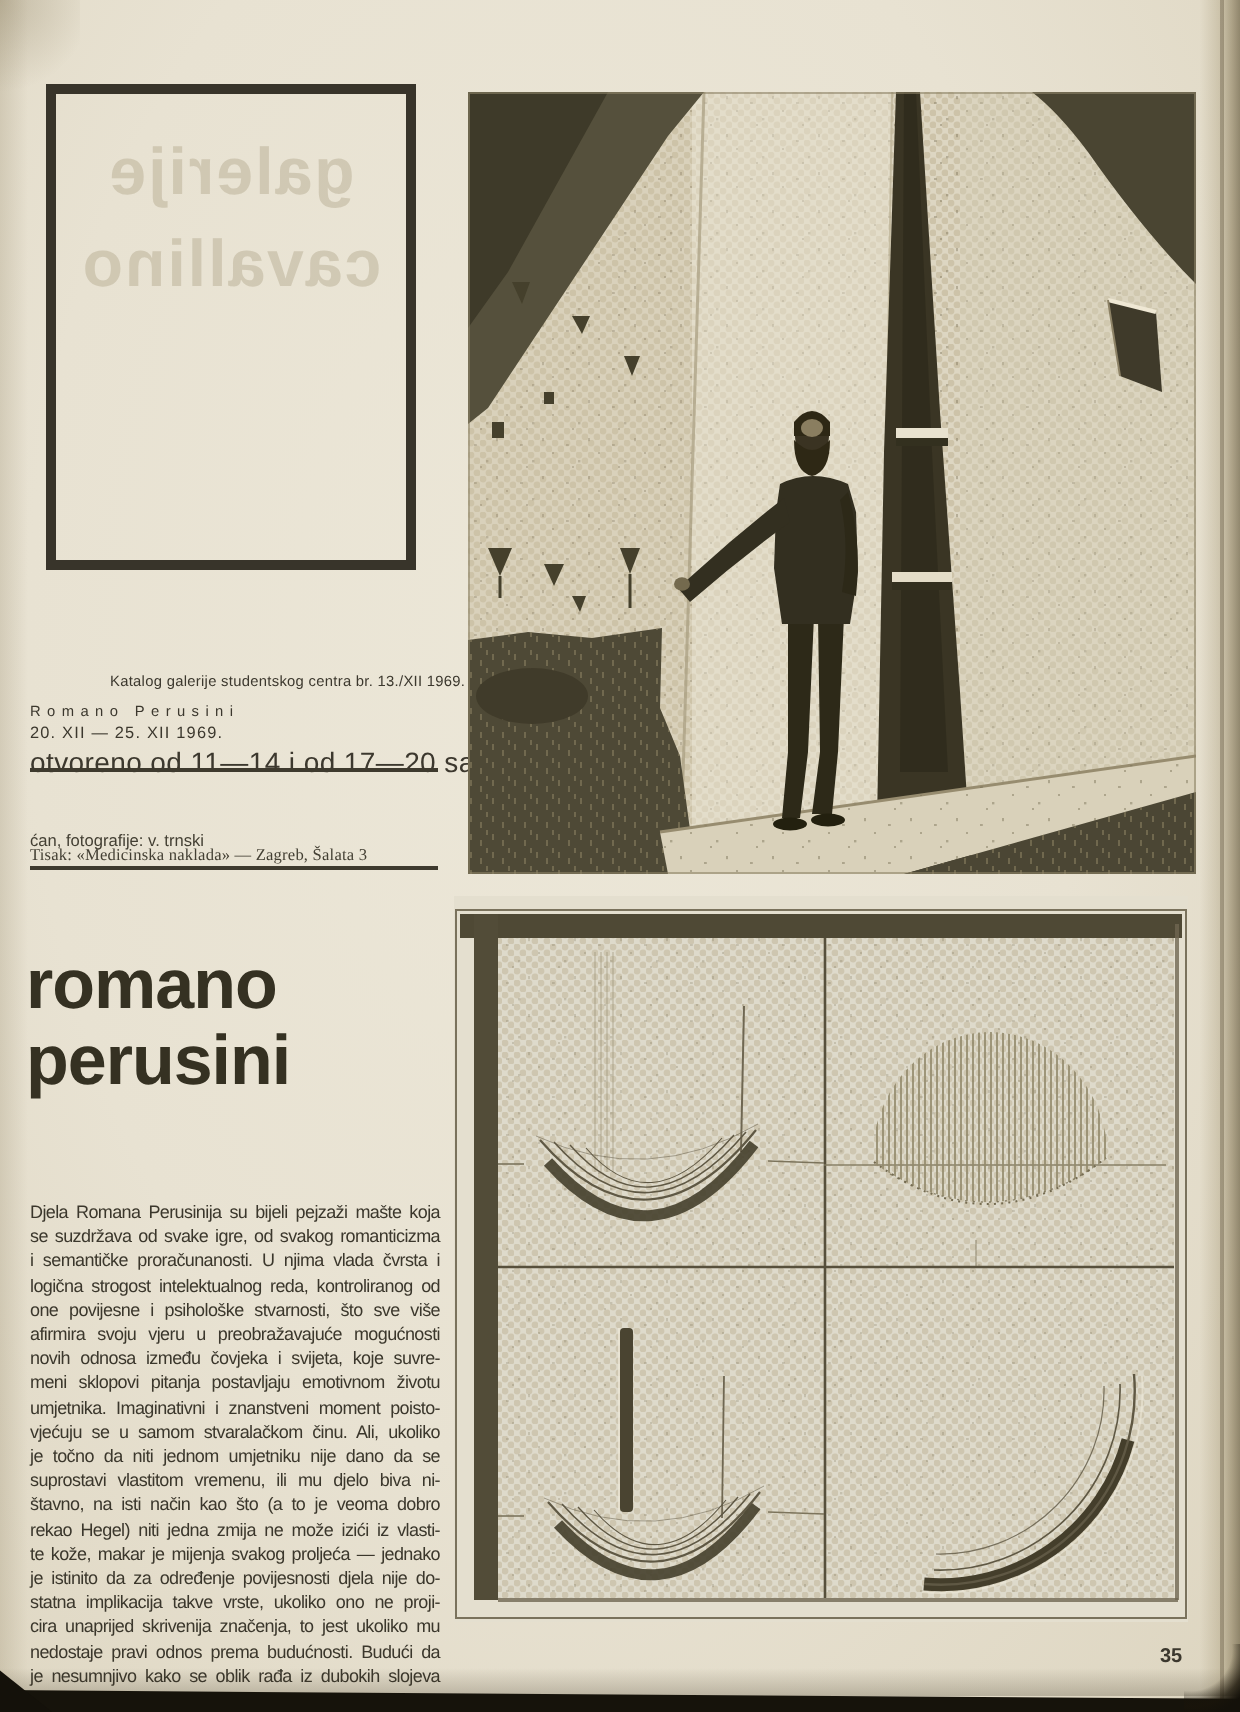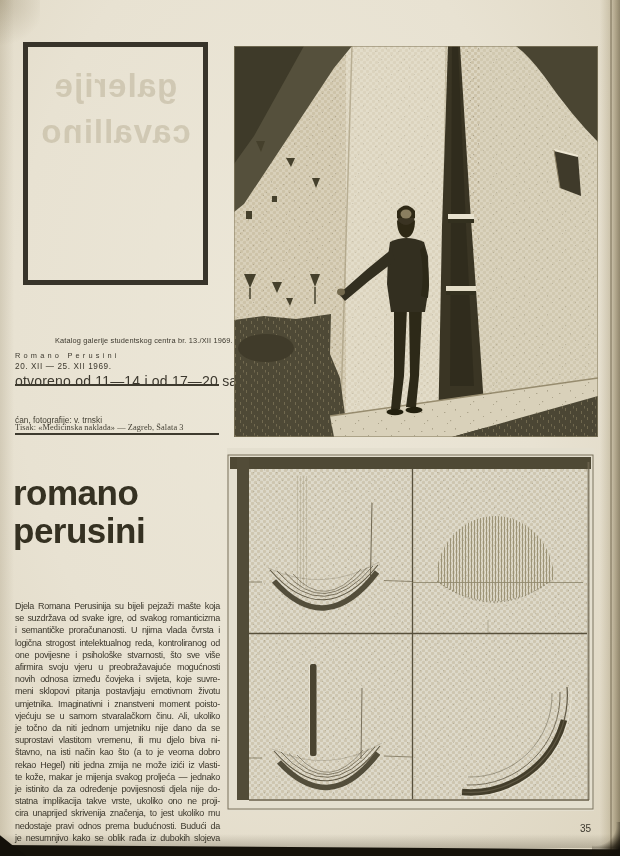--- a/index.html
+++ b/index.html
@@ -31,21 +31,21 @@
             text-align:justify;text-align-last:justify;}
   .colophon-tail{position:absolute;left:15px;top:415px;font-family:Liberation Sans, sans-serif;
                  font-size:8.3px;color:#433f33;}
   .printer-line{position:absolute;left:15px;top:423px;font-family:"Liberation Serif",serif;
                 font-size:8.3px;letter-spacing:0.1px;color:#433f33;white-space:nowrap;}
   .artist-title{position:absolute;left:13px;top:437px;font-size:35px;line-height:38px;
                 font-weight:bold;letter-spacing:-0.5px;color:#353122;white-space:pre-line;margin-top:37px;}
   .essay{position:absolute;left:15px;top:600px;width:205px;font-size:9px;line-height:12.2px;
          letter-spacing:-0.3px;word-spacing:-0.4px;color:#3b372c;white-space:pre-line;
          text-align:justify;text-align-last:justify;}
-  .page-number{position:absolute;left:580px;top:823px;font-size:10px;font-weight:normal;
+  .page-number{position:absolute;left:580px;top:823px;font-size:10px;font-weight:bold;
                color:#3c382e;}
   .photo{position:absolute;display:block;}
   .portrait-photo{left:234px;top:46px;}
   .relief-photo{left:227px;top:448px;}
   
   .edge-right{position:absolute;left:600px;top:0;width:20px;height:856px;
     background:linear-gradient(to right, rgba(150,135,95,0) 0%, rgba(146,131,92,0.30) 55%,
                rgba(120,105,70,0.50) 80%, rgba(90,78,48,0.60) 100%);}
   .edge-right-line{position:absolute;left:610px;top:0;width:1.5px;height:856px;
     background:rgba(80,70,45,0.35);}

